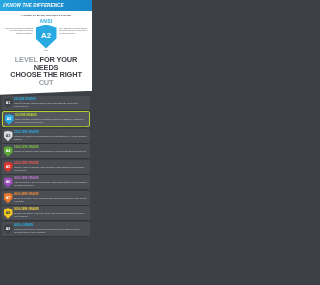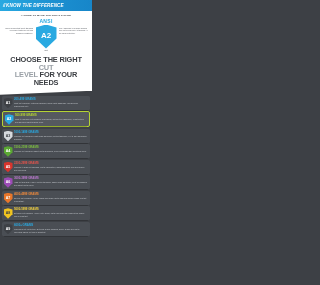--- a/index.html
+++ b/index.html
@@ -196,24 +196,24 @@
       <div class="hero-badge-label">Cut</div>
     </div>
     <div class="hero-col right">
       <p>The ANSI/ISEA 105 scale defines nine cut levels from A1 through A9 for hand protection.</p>
     </div>
   </div>
 </div>
 
 <div class="headline">
   <div class="headline-line">
-    <span>CHOOSE THE RIGHT </span><span class="hl-accent">CUT</span>
+    <span class="hl-accent">LEVEL</span><span> FOR YOUR NEEDS</span>
   </div>
   <div class="headline-line">
-    <span class="hl-accent">LEVEL</span><span> FOR YOUR NEEDS</span>
+    <span>CHOOSE THE RIGHT </span><span class="hl-accent">CUT</span>
   </div>
 </div>
 <div class="hero-wedge"></div>
 
 <div class="list" id="level-list">
     <div class="row">
       <div class="shield" style="background: rgb(61, 64, 69);">
         <span>A1</span>
       </div>
       <div class="row-body">

